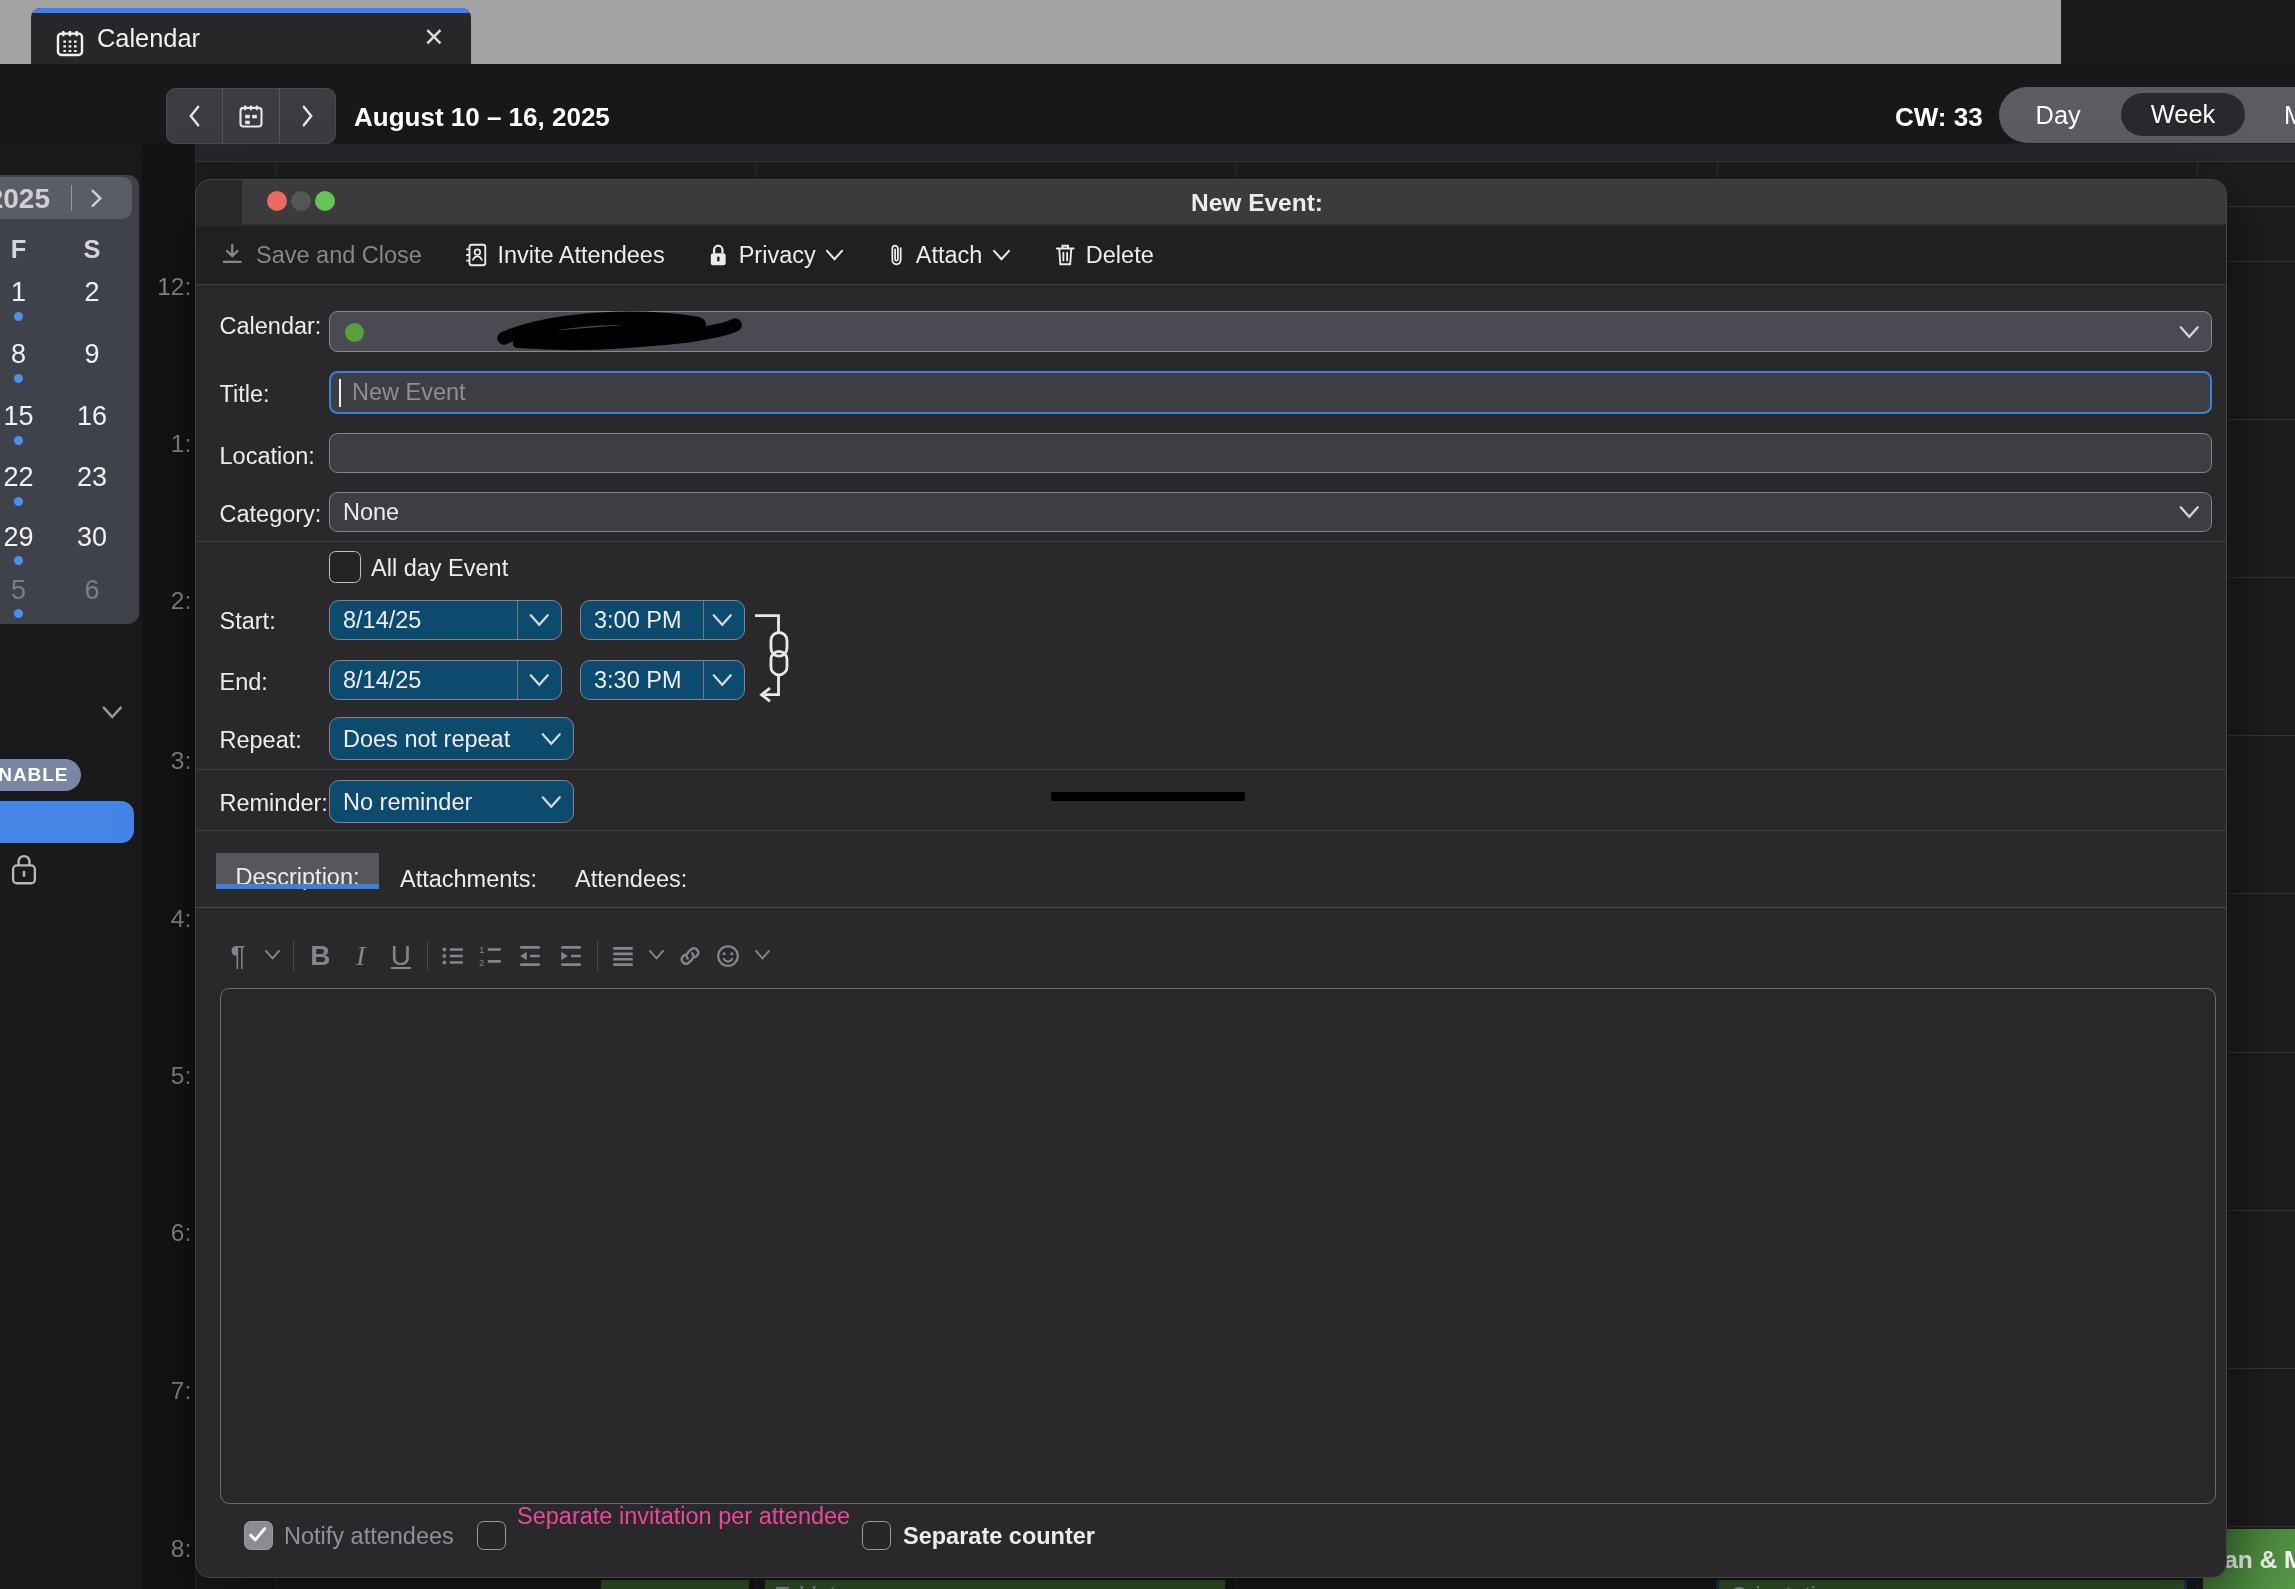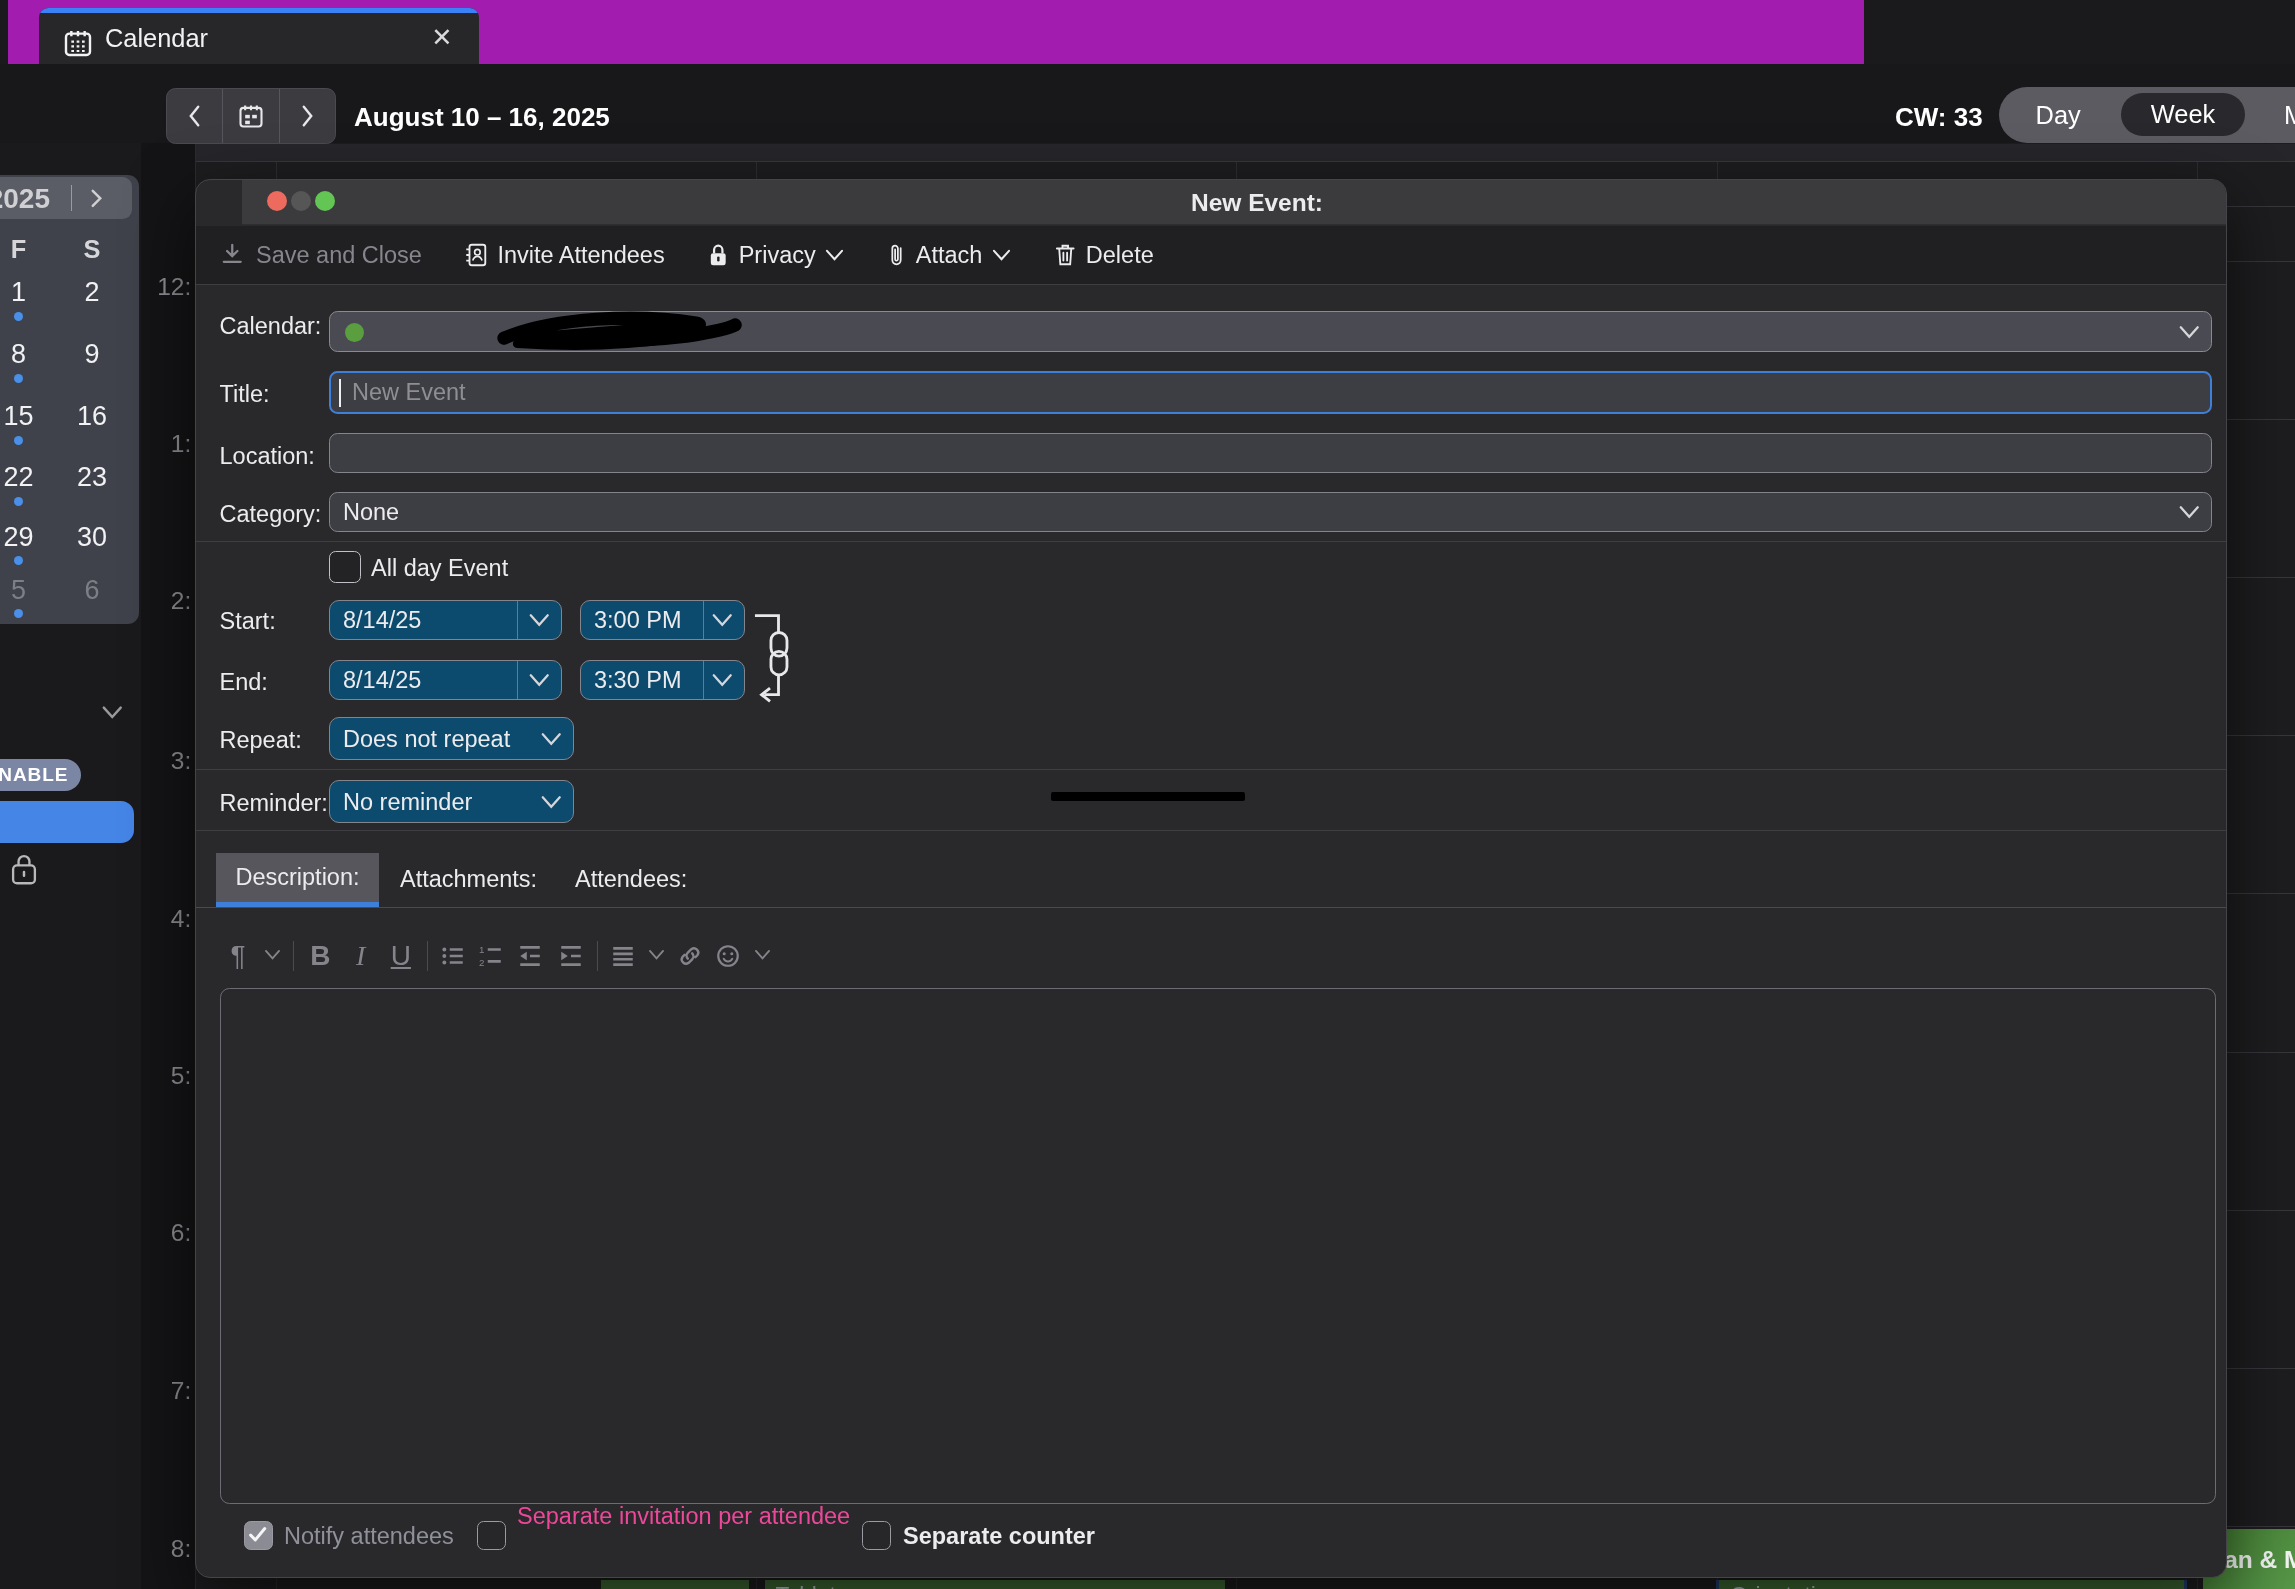--- a/index.html
+++ b/index.html
@@ -16,21 +16,21 @@
   .gutter { left:141px; top:143px; width:55px; height:1446px; background:#141416; border-right:0.9px solid #2a2a30; }
   .time-label { position:absolute; right:3.8px; height:28px; color:#8e8e94; font-size:24.5px; text-align:right; white-space:nowrap; }
 
   
   .strip { position:absolute; top:1580px; height:9.4px; background:#3f6b35; overflow:hidden; }
   .strip .strip-text { position:absolute; top:1.9px; font-size:22.6px; color:#c3c9cd; white-space:nowrap; }
   .event-tall { left:2203px; top:1529px; width:92px; height:60px; background:linear-gradient(135deg,#447e32,#57984a); border-radius:5.6px 0 0 0; overflow:hidden; }
   .event-tall .ev-text { position:absolute; left:7.5px; top:17px; font-size:24.5px; font-weight:bold; color:#f2f4f2; white-space:nowrap; }
 
   
-  .tabbar { left:8px; top:0; width:1856px; height:64px; background:#a21caf; }
+  .tabbar { left:0; top:0; width:2061px; height:64px; background:#a3a3a3; }
   .tab { position:absolute; left:31px; top:7.5px; width:440px; height:56px; background:#27272a; border-radius:9.4px 9.4px 0 0; overflow:hidden; }
   .tab-accent { position:absolute; left:0; top:0; width:100%; height:5.6px; background:#3b82f6; }
   .tab-title { position:absolute; left:66px; top:16px; font-size:25.4px; color:#f2f2f4; }
   .tab-close { position:absolute; left:384px; top:13px; width:38px; height:32px; color:#dadade; font-size:25.4px; text-align:center; line-height:32px; }
 
   
   .header { left:0; top:64px; width:2296px; height:79px; background:#18181a; }
   .navgroup { position:absolute; left:166px; top:23.5px; width:170px; height:56px; background:#3b3b40; border:0.9px solid #4a4a50; border-radius:9.4px; display:flex; }
   .navcell { flex:1; display:flex; align-items:center; justify-content:center; }
   .navcell + .navcell { border-left:0.9px solid #56565c; }
@@ -366,21 +366,21 @@
     <div class="combo" style="left:133px; top:600px; width:245px; height:43px;">
       <span class="field-text">No reminder</span>
       <svg class="sel-chevron" width="24.5" height="17" viewBox="0 0 26 18">
           <polyline points="4,4 13,14 22,4" fill="none" stroke="#d6d6da" stroke-width="2.4" stroke-linecap="round"></polyline>
         </svg>
     </div>
     <div class="abs" style="left:855px; top:612px; width:194px; height:8.5px; background:#000; border-radius:1.9px;"></div>
 
     <div class="hdiv" style="top:650px;"></div>
 
-    <div class="tab-active" style="left:20px; top:673px; width:163px; height:54px;">
+    <div class="tab-active" style="left:20px; top:673px; width:163px; height:36px;">
       <span class="dlg-tab-label" style="line-height:49px;">Description:</span>
       <div class="underline"></div>
     </div>
     <div class="abs dlg-tab-label" style="left:204px; top:686px;">Attachments:</div>
     <div class="abs dlg-tab-label" style="left:379px; top:686px;">Attendees:</div>
     <div class="hdiv" style="top:727px; background:#4a4a4e;"></div>
 
     <div class="ed-toolbar">
       <div class="ed-btn">¶</div>
       <svg width="17" height="12.2" viewBox="0 0 18 13">

